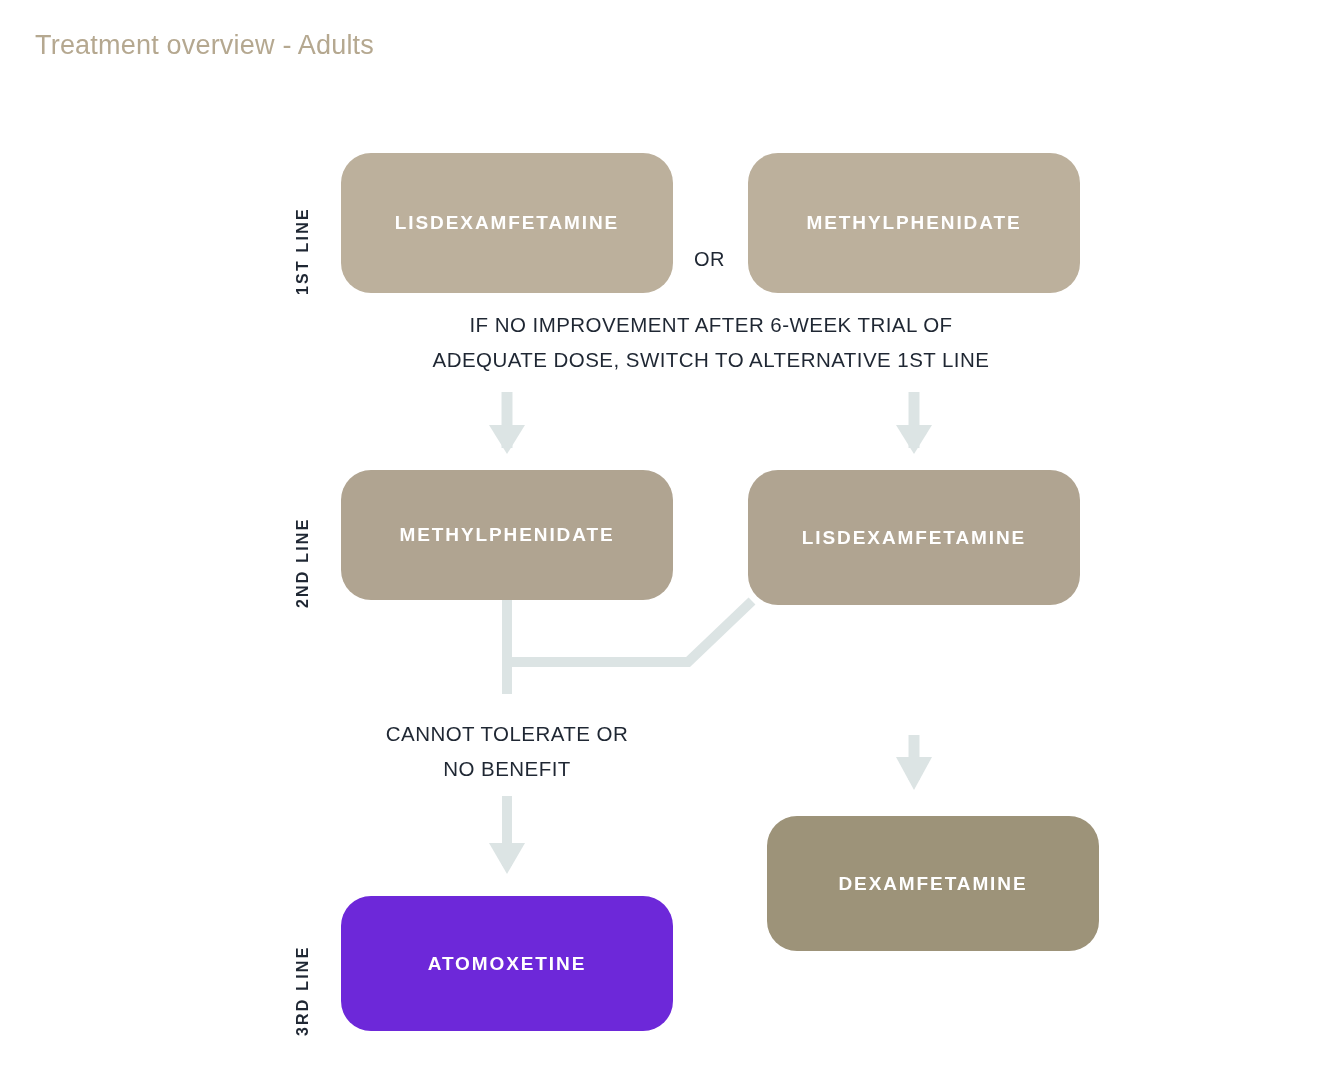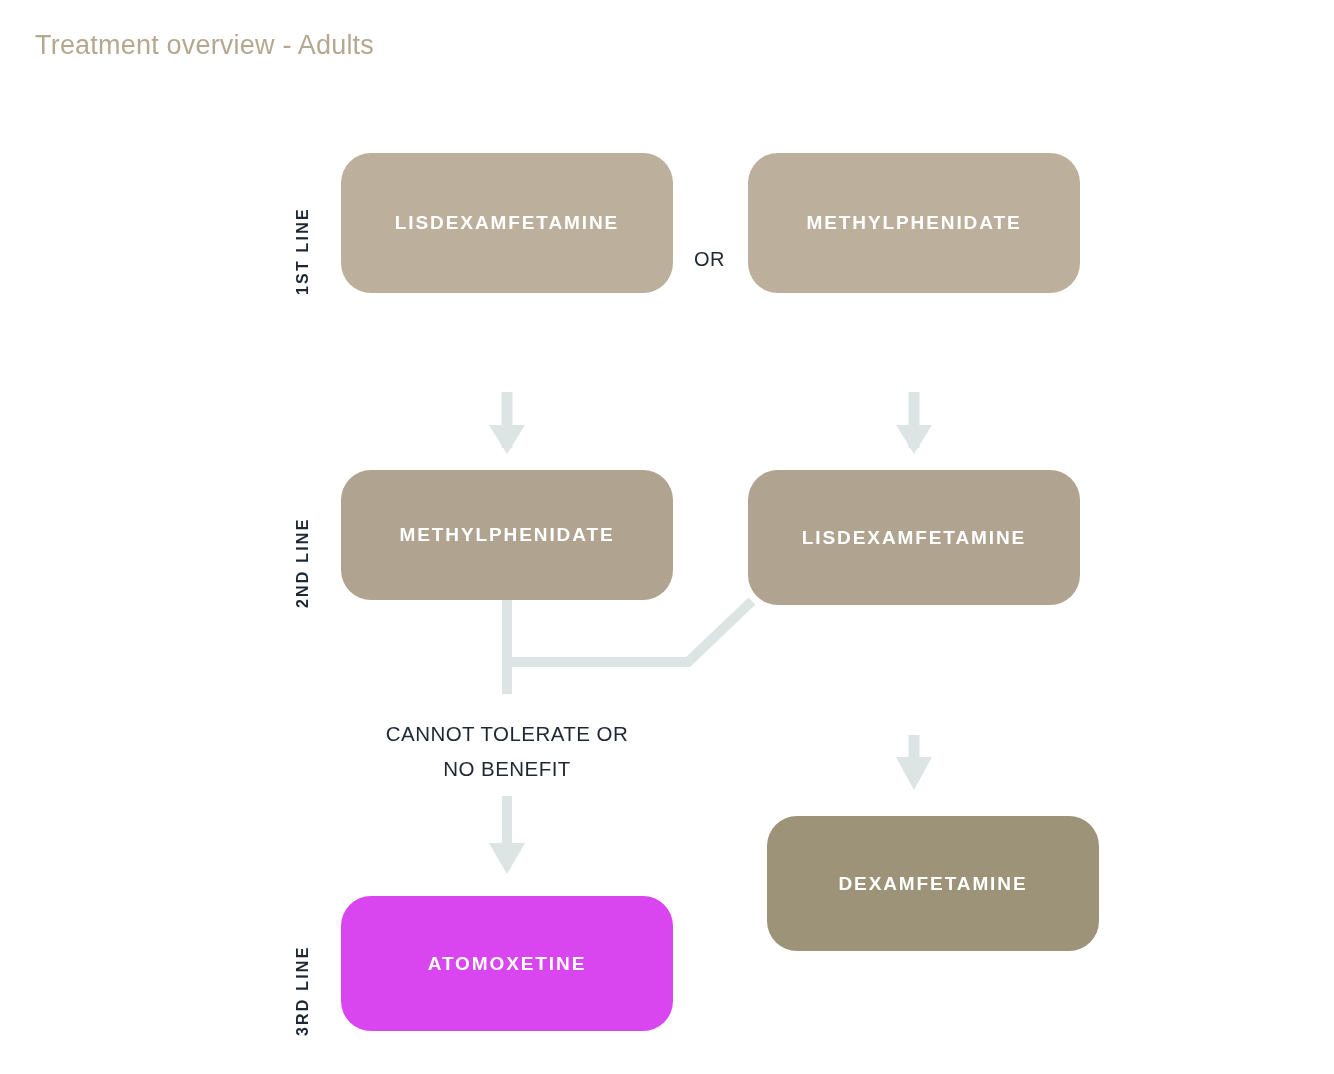--- a/index.html
+++ b/index.html
@@ -136,34 +136,36 @@
   <div class="node" style="left:341px; top:153px; width:332px; height:140px; background:#bcb09c;">
     <span class="node-label">LISDEXAMFETAMINE</span>
   </div>
 
   <div class="or-label" style="left:694px; top:212px;">OR</div>
 
   <div class="node" style="left:748px; top:153px; width:332px; height:140px; background:#bcb09c;">
     <span class="node-label">METHYLPHENIDATE</span>
   </div>
 
+  <div class="note" style="left:361px; top:307px; width:700px;">IF NO IMPROVEMENT AFTER 6-WEEK TRIAL OF
+ADEQUATE DOSE, SWITCH TO ALTERNATIVE 1ST LINE</div>
 
   <div class="node" style="left:341px; top:470px; width:332px; height:130px; background:#b0a491;">
     <span class="node-label">METHYLPHENIDATE</span>
   </div>
 
   <div class="node" style="left:748px; top:470px; width:332px; height:135px; background:#b0a491;">
     <span class="node-label">LISDEXAMFETAMINE</span>
   </div>
 
 
   <div class="note" style="left:357px; top:716px; width:300px;">CANNOT TOLERATE OR
 NO BENEFIT</div>
 
   <div class="node" style="left:748px; top:816px; width:332px; height:135px; background:#9d9379;margin-left:19px;">
     <span class="node-label">DEXAMFETAMINE</span>
   </div>
 
-  <div class="node" style="left:341px; top:896px; width:332px; height:135px; background:#d946ef;">
+  <div class="node" style="left:341px; top:896px; width:332px; height:135px; background:#6d28d9;">
     <span class="node-label">ATOMOXETINE</span>
   </div>
 
 </div>
 
 </body></html>

